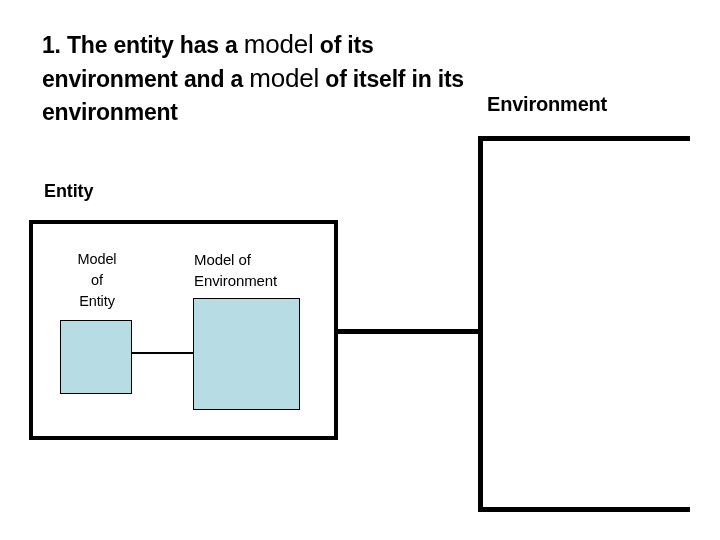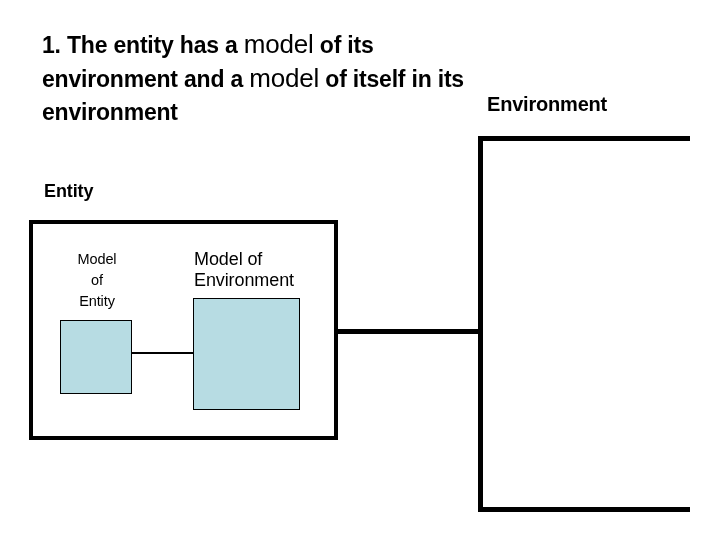--- a/index.html
+++ b/index.html
@@ -107,21 +107,21 @@
     background: #b7dce3;
     border: 1px solid #000;
     box-sizing: border-box;
   }
 
   #model-of-environment-label {
     position: absolute;
     left: 194px;
     top: 249px;
     width: 120px;
-    font-size: 18px;
+    font-size: 15px;
     line-height: 21px;
     text-align: left;
     letter-spacing: -0.1px;
   }
   #model-of-environment-box {
     position: absolute;
     left: 193px;
     top: 298px;
     width: 107px;
     height: 112px;

